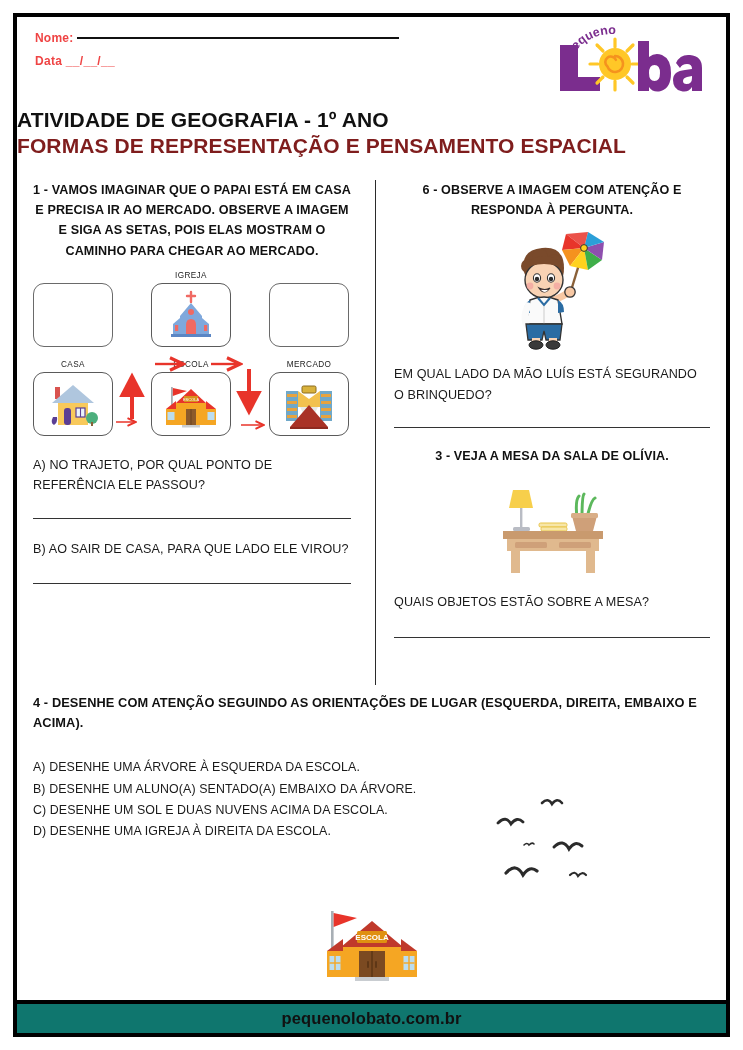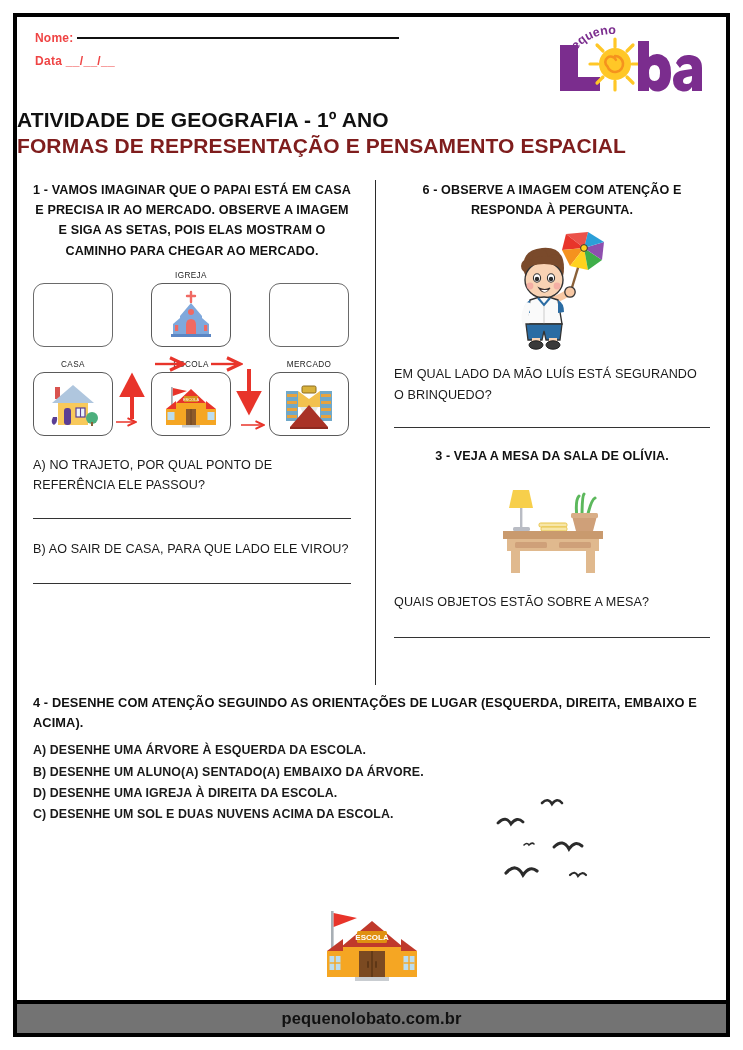--- a/index.html
+++ b/index.html
@@ -130,21 +130,21 @@
   
   .q4 {
     padding: 0 16px;
     margin-top: 8px;
     position: relative;
   }
   .q4-head {
     font-size: 12.8px; font-weight: bold; color: #111;
     line-height: 1.6; letter-spacing: .1px;
   }
-  .q4-list { margin-top: 7px; font-weight: bold; }
+  .q4-list { margin-top: 24px; }
   .q4-item {
     font-size: 12.4px; color: #1a1a1a;
     line-height: 1.72; letter-spacing: .1px;
   }
 
   
   .birds {
     position: absolute;
     right: 112px; top: 96px;
     width: 130px; height: 96px;
@@ -159,21 +159,21 @@
   }
   .school-svg { width: 110px; height: 84px; }
 
   
   .footer {
     position: absolute;
     left: 0; right: 0; bottom: 0;
     border-top: 4px solid #000;
     text-align: center;
     padding-top: 5px; padding-bottom: 5px;
-    background: #737373;
+    background: #0f766e;
   }
   .footer-text {
     font-size: 16.5px; font-weight: bold; color: #111;
     letter-spacing: .1px;
   }
 </style>
 </head>
 <body>
 
 <div class="page">
@@ -442,22 +442,22 @@
       <div class="q-body" style="margin-top:14px;">QUAIS OBJETOS ESTÃO SOBRE A MESA?</div>
       <div class="ans-line" style="margin-top:24px;"></div>
     </div>
   </div>
 
   <div class="q4">
     <div class="q4-head">4 - DESENHE COM ATENÇÃO SEGUINDO AS ORIENTAÇÕES DE LUGAR (ESQUERDA, DIREITA, EMBAIXO E ACIMA).</div>
     <div class="q4-list">
       <div class="q4-item">A) DESENHE UMA ÁRVORE À ESQUERDA DA ESCOLA.</div>
       <div class="q4-item">B) DESENHE UM ALUNO(A) SENTADO(A) EMBAIXO DA ÁRVORE.</div>
+      <div class="q4-item">C) DESENHE UM SOL E DUAS NUVENS ACIMA DA ESCOLA.</div>
       <div class="q4-item">D) DESENHE UMA IGREJA À DIREITA DA ESCOLA.</div>
-      <div class="q4-item">C) DESENHE UM SOL E DUAS NUVENS ACIMA DA ESCOLA.</div>
     </div>
 
     <svg class="birds" viewBox="0 0 130 96">
       <g fill="none" stroke="#2b2b2b" stroke-linecap="round">
         <path d="M58 14 q6 -6 10 1 q5 -7 10 -1" stroke-width="2.6"></path>
         <path d="M14 34 q8 -8 13 1 q6 -8 12 -2" stroke-width="2.8"></path>
         <path d="M40 56 q3 -3 5 0 q3 -3 5 -1" stroke-width="1.6"></path>
         <path d="M70 58 q9 -9 15 2 q6 -9 13 -3" stroke-width="3"></path>
         <path d="M22 84 q10 -11 17 2 q7 -10 14 -4" stroke-width="3.2"></path>
         <path d="M86 86 q5 -5 8 1 q4 -5 8 -1" stroke-width="2.2"></path>

